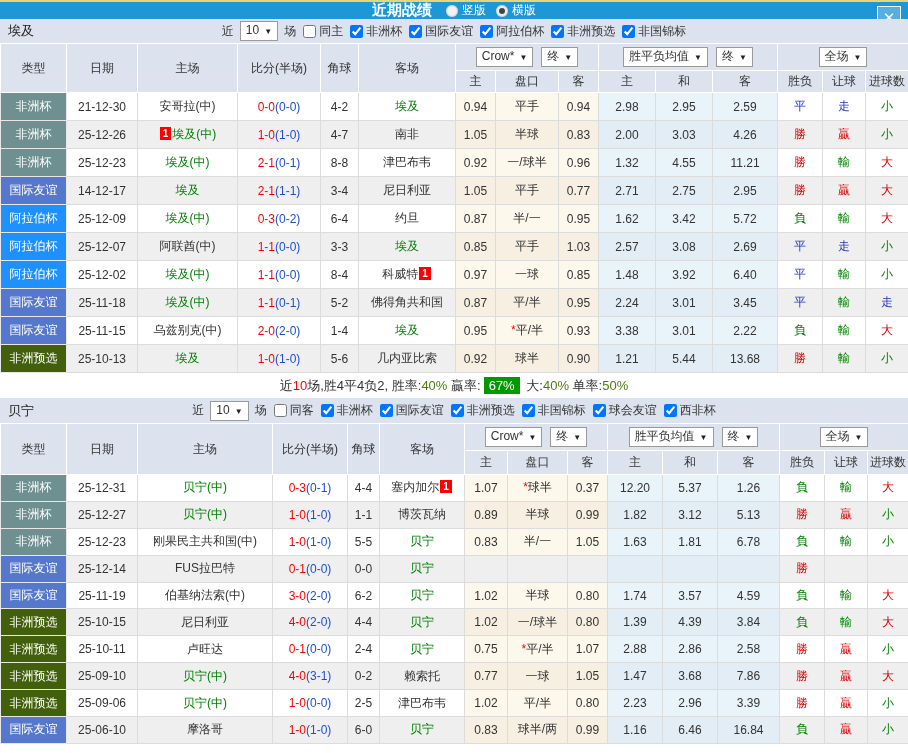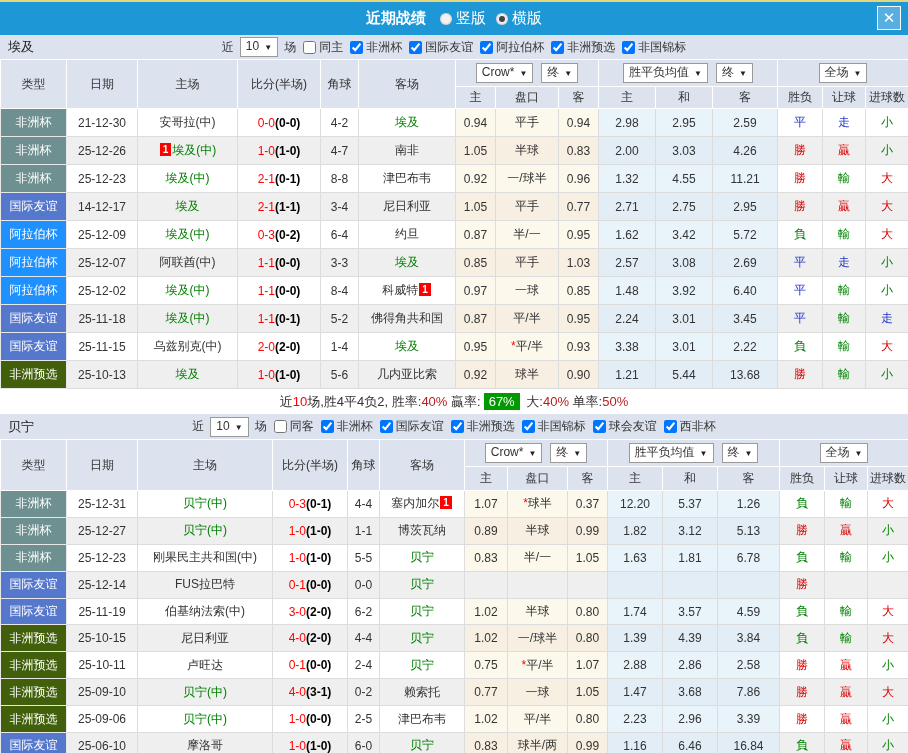--- a/index.html
+++ b/index.html
@@ -1,24 +1,24 @@
 <!DOCTYPE html>
 <html><head>
 <meta charset="utf-8">
 <style>
   html,body{margin:0;padding:0;background:#c8c8c8;}
   .app{width:908px;height:753px;background:#fff;font-family:"Liberation Sans","DejaVu Sans",sans-serif;
        font-size:12px;color:#333;position:relative;overflow:hidden;margin:0 auto;}
   .topline{height:2px;background:#e5d67c;}
-  .titlebar{height:33px;background:#1e97d6;display:flex;align-items:center;justify-content:center;position:relative;color:#fff;}
+  .titlebar{height:17px;background:#1e97d6;display:flex;align-items:center;justify-content:center;position:relative;color:#fff;}
   .title{font-weight:bold;font-size:15px;margin-right:4px;}
   .radio{width:12px;height:12px;border-radius:50%;background:#f2f2f2;display:inline-block;vertical-align:-2px;
          margin:0 4px 0 10px;position:relative;box-shadow:inset 0 0 2px #999;cursor:pointer;}
   .radio.sel::after{content:"";position:absolute;left:3px;top:3px;width:6px;height:6px;border-radius:50%;background:#444;}
-  .radio-label{font-size:15px;}
+  .radio-label{font-size:12px;}
   .close-btn{position:absolute;right:7px;top:4px;width:22px;height:22px;background:#57aee0;border:1px solid #fff;
              color:#fff;font-size:15px;font-weight:bold;display:flex;align-items:center;justify-content:center;cursor:pointer;}
   .filterbar{height:24px;background:#dce3ee;display:flex;align-items:center;position:relative;}
   .filterbar.f2{height:25px;}
   .team{position:absolute;left:8px;font-size:13px;color:#222;}
   .filter-center{flex:1;display:flex;align-items:center;justify-content:center;}
   .flbl{margin:0 2px;white-space:pre;}
   .filter-center input[type=checkbox]{width:13px;height:13px;margin:0 1px 0 5px;vertical-align:middle;}
   .dd{display:inline-block;background:#fff;border:1px solid #9a9a9a;padding:1px 5px;line-height:15px;margin:0 4px;
       cursor:pointer;white-space:nowrap;}
@@ -32,31 +32,31 @@
   .t2 td{height:25.9px;}
   tr.even td.plain{background:#efefef;}
   tr.odd td.plain{background:#fff;}
   td.type{color:#fff;border-color:#e8e8e8;}
   td.cream{background:#fdf8ec;}
   tr.even td.cream{background:#f7f0e2;}
   td.blue{background:#e9f3fa;}
   tr.even td.blue{background:#e2edf5;}
   .green{color:#008000;}
   .score .ft{color:#ff0000;}
-  .score .ht{color:#000000;font-weight:bold;}
+  .score .ht{color:#1d4ed8;}
   .badge{display:inline-block;background:#ff0000;color:#fff;font-size:10px;font-weight:bold;padding:0 3px;
          line-height:13px;margin:0 1px;vertical-align:1px;}
   .star{color:#ff0000;}
   .rw{color:#dd0000;}
   .rl{color:#008000;}
   .rd{color:#2336cc;}
   .summary{height:25px;display:flex;align-items:center;justify-content:center;font-size:13px;background:#fff;}
   .summary span{white-space:pre;}
   .sum-red{color:#ff0000;}
-  .sum-blue{color:#b91c1c;}
+  .sum-blue{color:#4d7c0f;}
   .sum-green{background:#009900;color:#fff;padding:1px 5px;margin:0 3px;}
 </style>
 </head>
 <body>
 
 <div class="app">
   <div class="topline"></div>
 
   <div class="titlebar">
     <span class="title">近期战绩</span>

